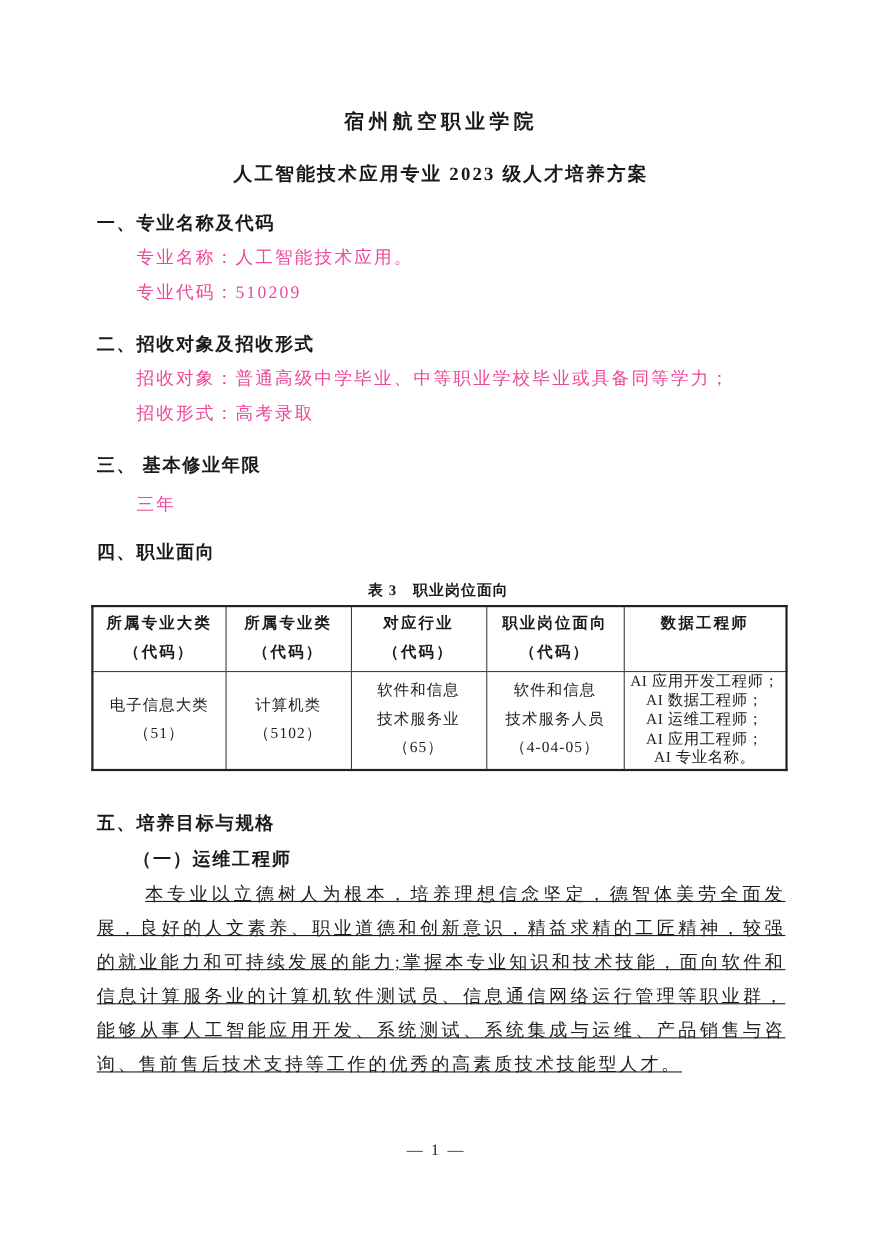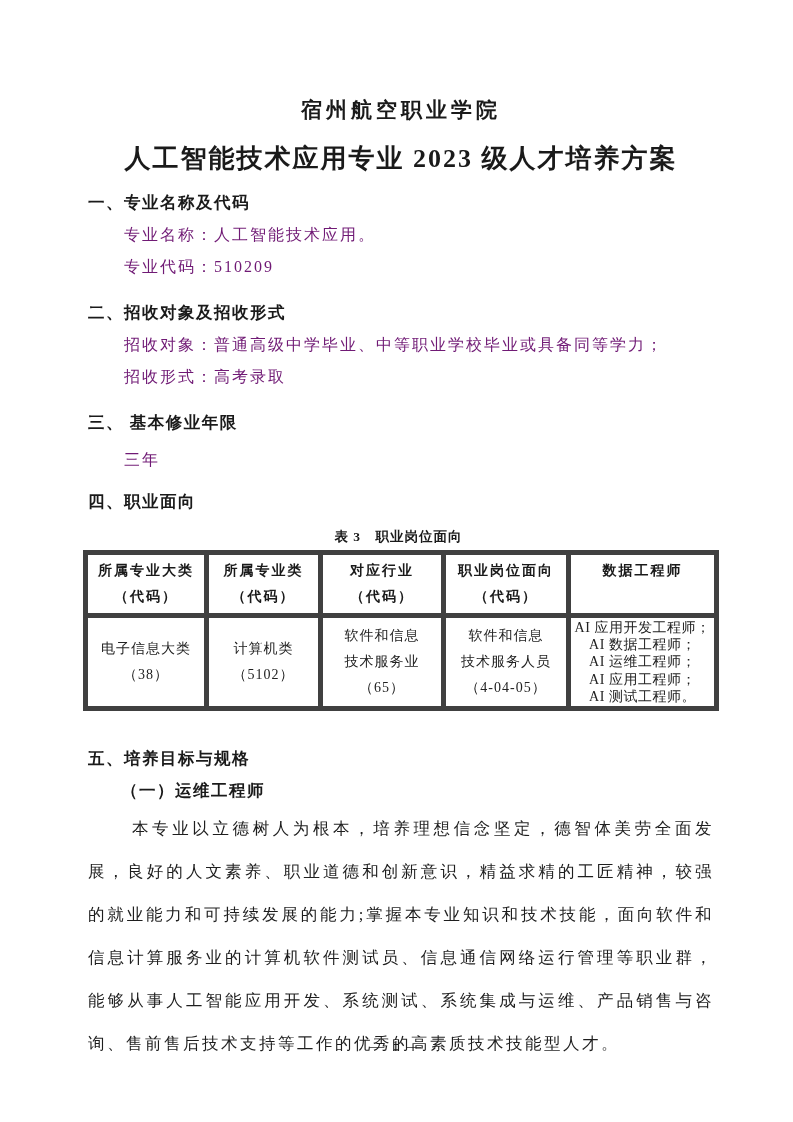--- a/index.html
+++ b/index.html
@@ -17,29 +17,29 @@
     overflow: hidden;
   }
   .content {
     position: absolute;
     left: 88px;
     top: 0;
     width: 626px;
     padding-top: 96px;
   }
   .doc-title {
-    font-size: 21px;
+    font-size: 18px;
     font-weight: 700;
     text-align: center;
     letter-spacing: 4px;
     line-height: 28px;
   }
   .doc-subtitle {
     margin-top: 21px;
-    font-size: 26px;
+    font-size: 17px;
     font-weight: 700;
     text-align: center;
     letter-spacing: 2px;
     line-height: 28px;
   }
   .doc-note {
     margin-top: 18px;
     font-size: 15px;
     text-align: center;
     letter-spacing: 1px;
@@ -51,21 +51,21 @@
     font-size: 16.5px;
     font-weight: 700;
     letter-spacing: 1.5px;
     line-height: 32px;
   }
   .body-line {
     font-size: 16px;
     letter-spacing: 2px;
     line-height: 32px;
     padding-left: 36px;
-    color: #701a75;
+    color: #ec4899;
   }
   .gap-sm { margin-top: 5px; }
   .sec-4 { margin-top: 10px; }
   .table-caption {
     margin-top: 8px;
     font-size: 13.5px;
     font-weight: 700;
     text-align: center;
     letter-spacing: 1px;
     line-height: 22px;
@@ -73,21 +73,21 @@
     margin-left: -5px;
   }
   table.career {
     margin-top: 2px;
     margin-left: -5px;
     width: 631px;
     border-collapse: collapse;
     table-layout: fixed;
   }
   table.career th, table.career td {
-    border: 5px solid #404040;
+    border: 1px solid #404040;
     text-align: center;
     white-space: pre-line;
     padding: 1px 2px;
     overflow: hidden;
   }
   table.career { border: 2px solid #222; }
   table.career th {
     font-size: 14px;
     font-weight: 700;
     letter-spacing: 2px;
@@ -114,24 +114,25 @@
     font-size: 16.5px;
     font-weight: 700;
     letter-spacing: 1.5px;
     line-height: 32px;
     padding-left: 33px;
   }
   .paragraph {
     margin: 0;
     font-size: 16.5px;
     letter-spacing: 2.5px;
-    line-height: 43px;
+    line-height: 31px;
     text-align: justify;
     text-indent: 44px;
     color: #1e1e1e;
+    text-decoration: underline;
   }
   .footer {
     position: absolute;
     top: 1038px;
     left: 0;
     width: 793px;
     text-align: center;
     font-size: 14.5px;
     letter-spacing: 2px;
     color: #1a1a1a;
@@ -178,34 +179,34 @@
           <th>对应行业
 （代码）</th>
           <th>职业岗位面向
 （代码）</th>
           <th>数据工程师</th>
         </tr>
       </thead>
       <tbody>
         <tr>
           <td>电子信息大类
-（38）</td>
+（51）</td>
           <td>计算机类
 （5102）</td>
           <td>软件和信息
 技术服务业
 （65）</td>
           <td>软件和信息
 技术服务人员
 （4-04-05）</td>
           <td class="jobs">AI 应用开发工程师；
 AI 数据工程师；
 AI 运维工程师；
 AI 应用工程师；
-AI 测试工程师。</td>
+AI 专业名称。</td>
         </tr>
       </tbody>
     </table>
 
     <div class="sec-heading sec-5">五、培养目标与规格</div>
     <div class="sub-heading">（一）运维工程师</div>
     <p class="paragraph">本专业以立德树人为根本，培养理想信念坚定，德智体美劳全面发展，良好的人文素养、职业道德和创新意识，精益求精的工匠精神，较强的就业能力和可持续发展的能力;掌握本专业知识和技术技能，面向软件和信息计算服务业的计算机软件测试员、信息通信网络运行管理等职业群，能够从事人工智能应用开发、系统测试、系统集成与运维、产品销售与咨询、售前售后技术支持等工作的优秀的高素质技术技能型人才。</p>
 
   </div>
 

